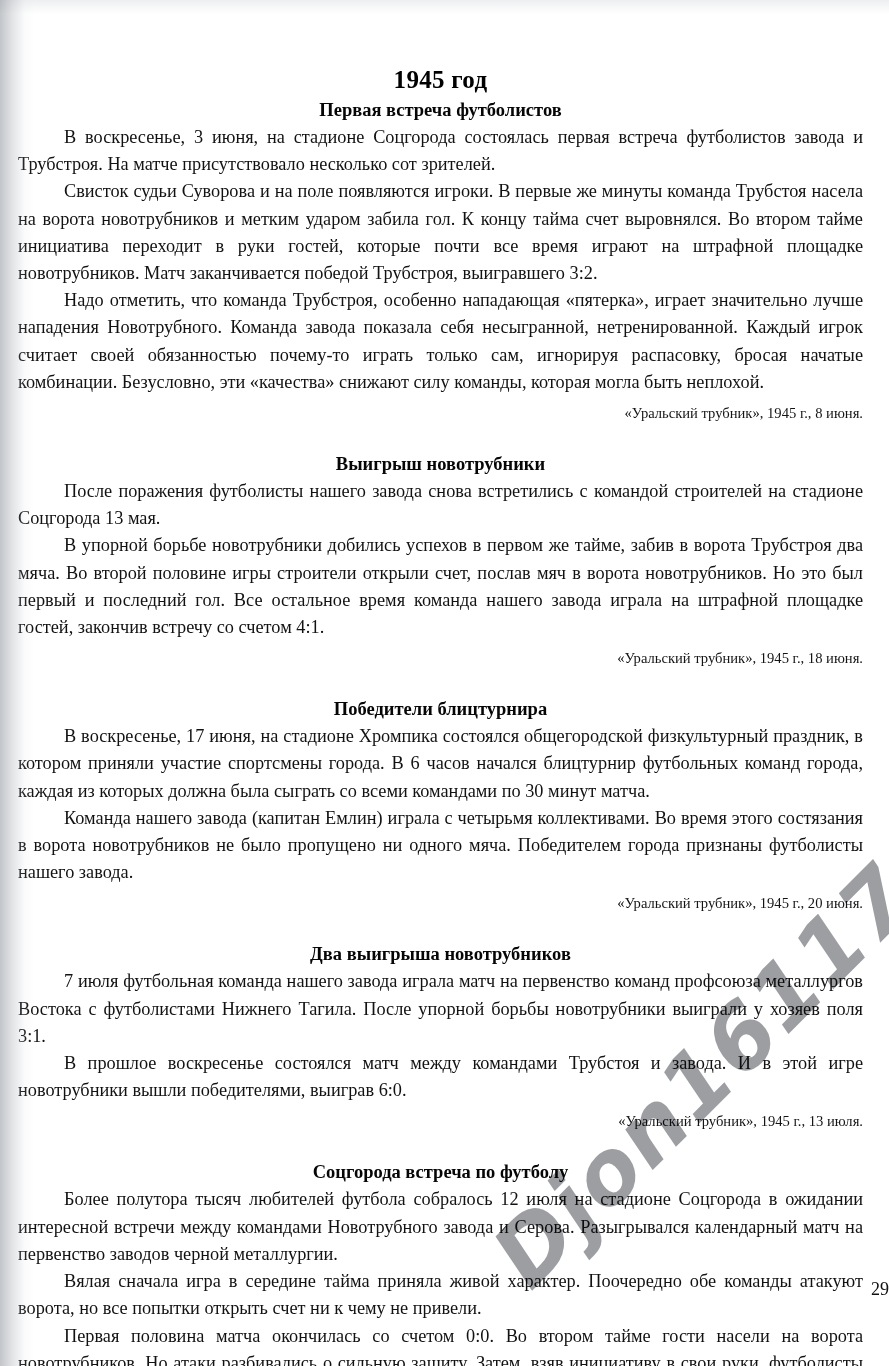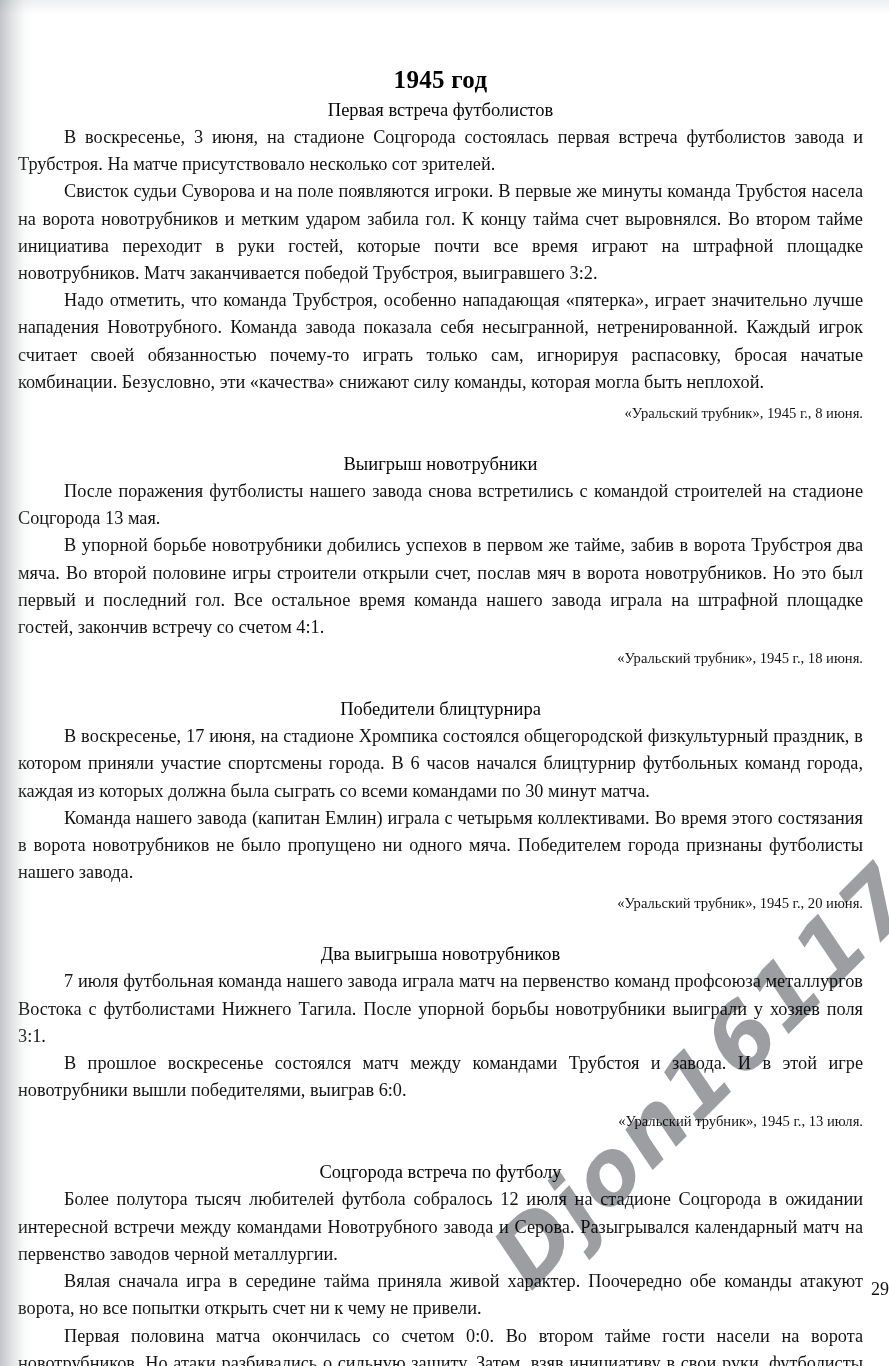--- a/index.html
+++ b/index.html
@@ -48,21 +48,21 @@
   .doc-title {
     text-align: center;
     font-weight: bold;
     font-size: 25px;
     letter-spacing: 0.3px;
     margin: 66px 0 6px 0;
     color: #000;
   }
   .section-heading {
     text-align: center;
-    font-weight: normal;
+    font-weight: bold;
     font-size: 18.5px;
     margin: 0 0 3px 0;
     color: #060606;
   }
   .section-heading.spaced {
     margin-top: 30px;
   }
   p.body-text {
     font-size: 18.3px;
     line-height: 27.2px;

